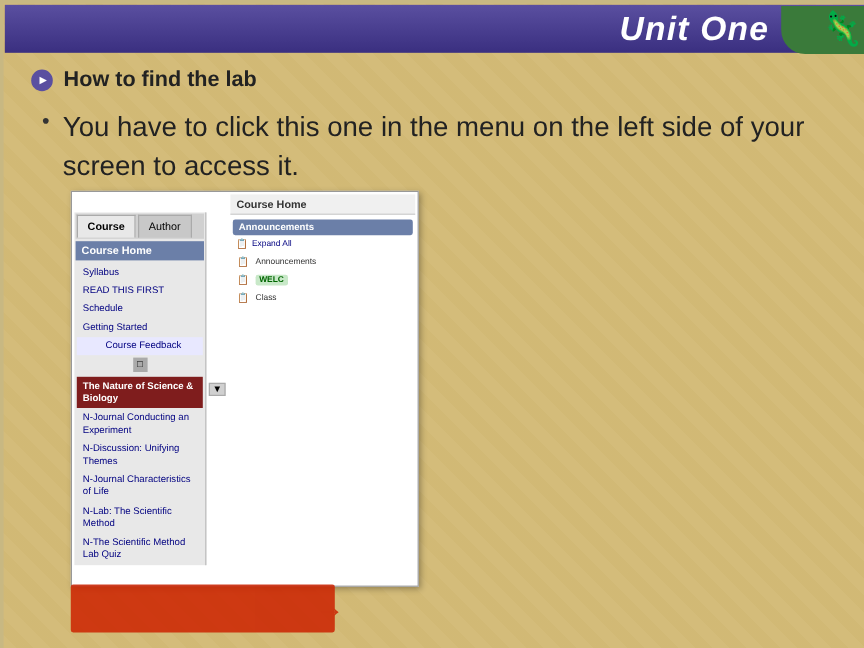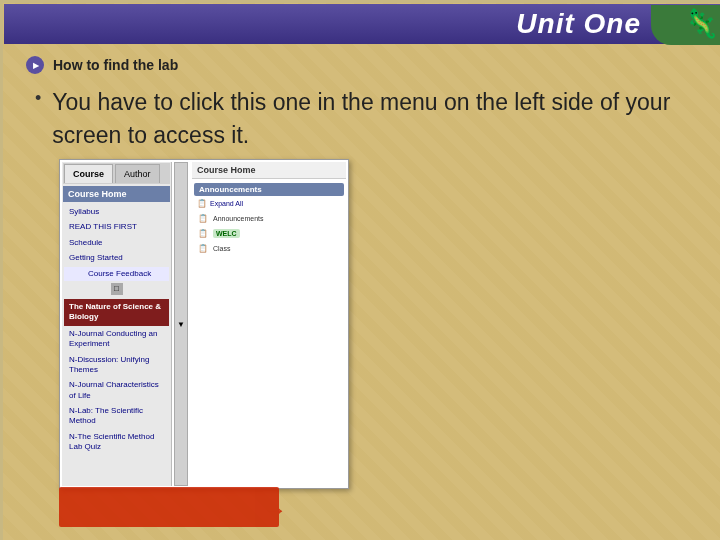--- a/index.html
+++ b/index.html
@@ -91,21 +91,21 @@
     }
 
     .bullet-icon::after {
       content: '▶';
       color: white;
       font-size: 8px;
       margin-left: 2px;
     }
 
     .how-to-title {
-      font-size: 14px;
+      font-size: 18px;
       font-weight: bold;
       color: #222;
     }
 
     .bullet-point {
       display: flex;
       align-items: flex-start;
       margin-top: 10px;
       margin-left: 10px;
     }
@@ -295,20 +295,21 @@
       right: -8px;
       top: 50%;
       transform: translateY(-50%);
       font-size: 24px;
       color: #cc2200;
     }
 
     .ss-sidebar-wrapper {
       display: flex;
       flex: 0 0 110px;
+      align-items: center;
     }
   </style>
 </head>
 <body>
 
 <div class="page">
 
   <div class="header-bar">
     <span class="header-title">Unit One</span>
     <div class="header-decoration"></div>

